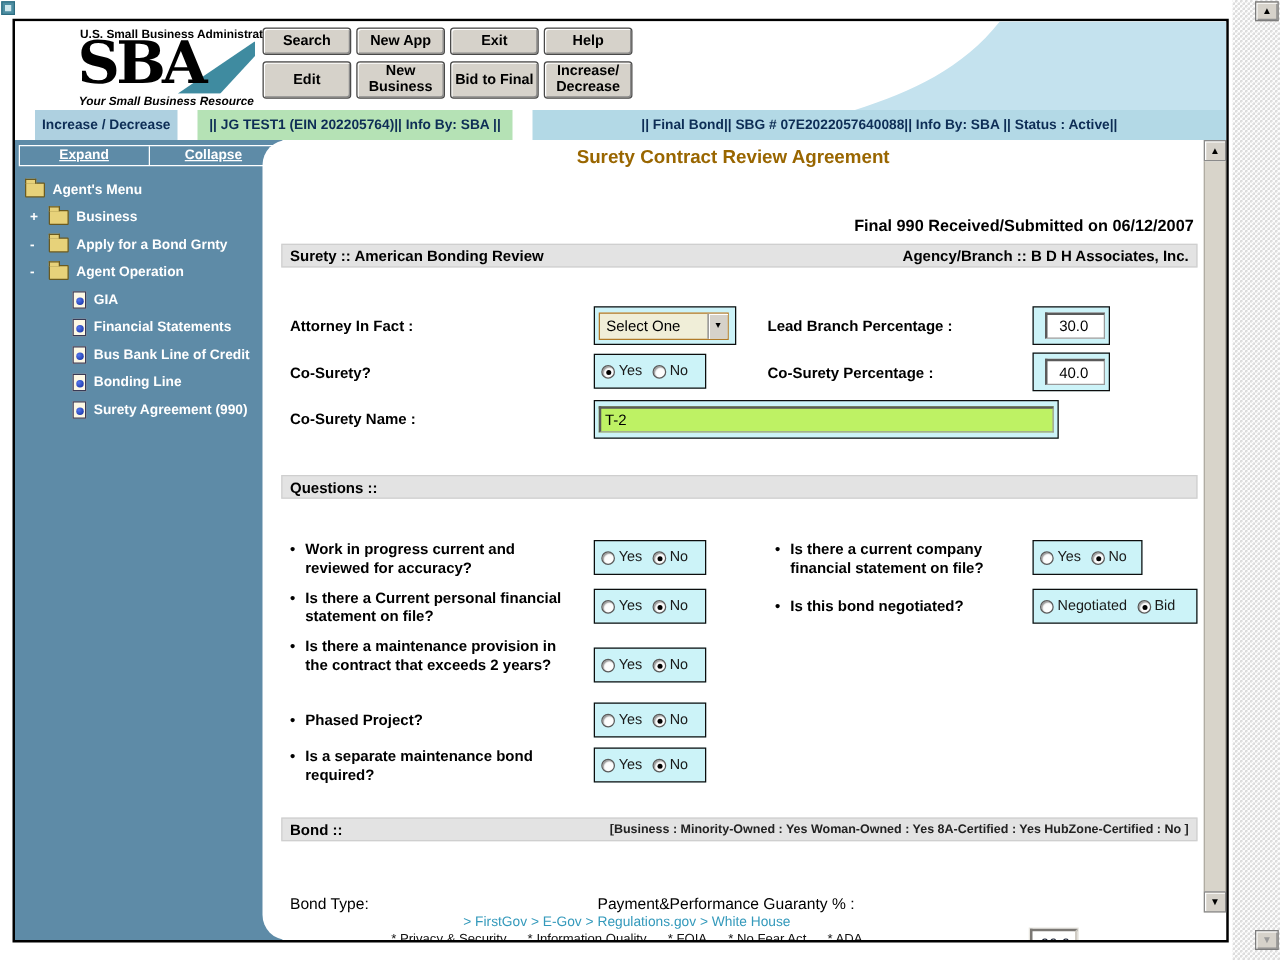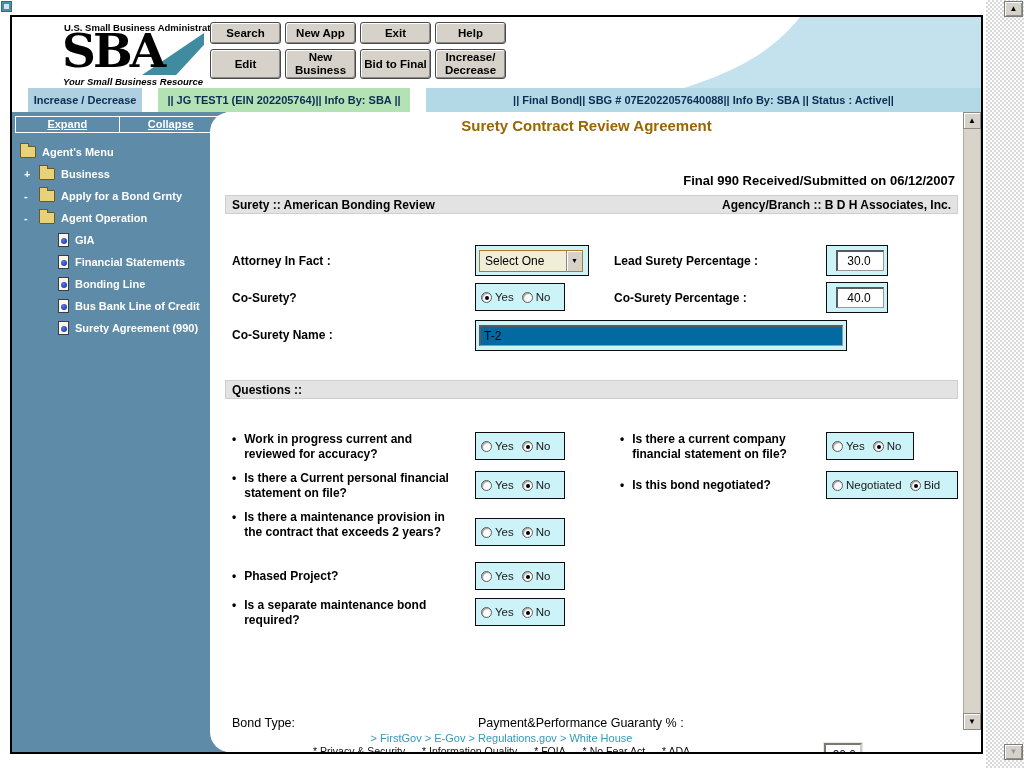--- a/index.html
+++ b/index.html
@@ -89,21 +89,21 @@
   .cyanbox { position:absolute; background:var(--field_cyan,#ccf3f8); border:1px solid #0d0d0d;
              display:flex; align-items:center; padding:3px; }
   .sel { display:flex; height:22px; width:104px; border:1px solid #b07a28;
          background:var(--select_cream,#f0eed8); align-items:stretch; cursor:pointer; }
   .selval { flex:1; font-size:12px; color:#000; padding:3px 4px 0 5px; white-space:nowrap; overflow:hidden; }
   .selbtn { width:16px; background:#d6d2ca; border-left:1px solid #8a8a8a;
             box-shadow:inset 1px 1px 0 #fff; font-size:7px; line-height:20px; text-align:center; color:#000; }
   .numfield { margin-left:auto; width:48px; height:21px; background:#fff;
               border:1px solid #9a9a9a; border-top:2px solid #5a5a5a; border-left:2px solid #5a5a5a;
               font-size:12px; text-align:center; padding:2px 3px 0 0; color:#000; }
-  .namefield { width:100%; height:21px; background:#0369a1;
+  .namefield { width:100%; height:21px; background:#bef264;
               border:1px solid #9a9a9a; border-top:2px solid #5a5a5a; border-left:2px solid #5a5a5a;
               font-size:12px; text-align:left; padding:2px 16px 0 3px; color:#000; }
   .numplain { position:absolute; width:38px; height:23px; background:#fff;
               border:2px inset #cfcbc3; box-shadow:0 0 0 1px #e8e6e0;
               font-size:12px; text-align:right; padding:3px 4px 0 0; color:#0f172a;margin-top:37px; }
 
   .radiobox { position:absolute; background:var(--field_cyan,#ccf3f8); border:1px solid #0d0d0d;
               height:28px; display:flex; align-items:center; padding:0 5px; gap:3px;
               font-size:11.5px; color:#1a1a1a; white-space:nowrap; }
   .radio { position:relative; width:11px; height:11px; border-radius:50%; background:#fdfdfd;
@@ -195,25 +195,25 @@
     <div class="trow lvl2">
       <span class="doc"></span>
       <span>GIA</span>
     </div>
     <div class="trow lvl2">
       <span class="doc"></span>
       <span>Financial Statements</span>
     </div>
     <div class="trow lvl2">
       <span class="doc"></span>
+      <span>Bus Bank Line of Credit</span>
+    </div>
+    <div class="trow lvl2">
+      <span class="doc"></span>
       <span>Bonding Line</span>
-    </div>
-    <div class="trow lvl2">
-      <span class="doc"></span>
-      <span>Bus Bank Line of Credit</span>
     </div>
     <div class="trow lvl2">
       <span class="doc"></span>
       <span>Surety Agreement (990)</span>
     </div>
   </div>
 
   <div class="content">
     <div class="ptitle">Surety Contract Review Agreement</div>
     <div class="final">Final 990 Received/Submitted on 06/12/2007</div>
@@ -223,21 +223,21 @@
       <span>Agency/Branch :: B D H Associates, Inc.</span>
     </div>
 
     <div class="lbl" style="left:22px;top:142px">Attorney In Fact :</div>
     <div class="cyanbox" style="left:265px;top:133px;width:114px;height:31px">
       <div class="sel">
         <span class="selval">Select One</span>
         <span class="selbtn">▼</span>
       </div>
     </div>
-    <div class="lbl" style="left:404px;top:142px">Lead Surety Percentage :</div>
+    <div class="lbl" style="left:404px;top:142px">Lead Branch Percentage :</div>
     <div class="cyanbox" style="left:616px;top:133px;width:62px;height:31px">
       <div class="numfield">30.0</div>
     </div>
 
     <div class="lbl" style="left:22px;top:179px">Co-Surety?</div>
     <div class="radiobox" style="left:265px;top:171px;width:90px">
       <span class="radio on"></span>
       <span class="rlbl">Yes</span>
       <span class="radio"></span>
       <span class="rlbl">No</span>
@@ -326,20 +326,24 @@
       <span class="bu">•</span>
         <span>Is this bond negotiated?</span>
     </div>
     <div class="radiobox" style="left:616px;top:359px;width:132px">
       <span class="radio"></span>
       <span class="rlbl">Negotiated</span>
       <span class="radio on"></span>
       <span class="rlbl">Bid</span>
     </div>
 
+    <div class="gbar" style="top:542px">
+      <span>Bond ::</span>
+      <span class="gsmall">[Business :  Minority-Owned : Yes   Woman-Owned : Yes   8A-Certified : Yes   HubZone-Certified : No ]</span>
+    </div>
 
     <div class="lbl2" style="left:22px;top:604px">Bond Type:</div>
     <div class="lbl2" style="left:268px;top:604px">Payment&amp;Performance Guaranty % :</div>
     <div class="numplain" style="left:614px;top:594px">90.0</div>
 
     <div class="flinks">
       <span class="flink"><span>&gt;</span> <span>FirstGov</span></span>
       <span class="flink"><span>&gt;</span> <span>E-Gov</span></span>
       <span class="flink"><span>&gt;</span> <span>Regulations.gov</span></span>
       <span class="flink"><span>&gt;</span> <span>White House</span></span>

